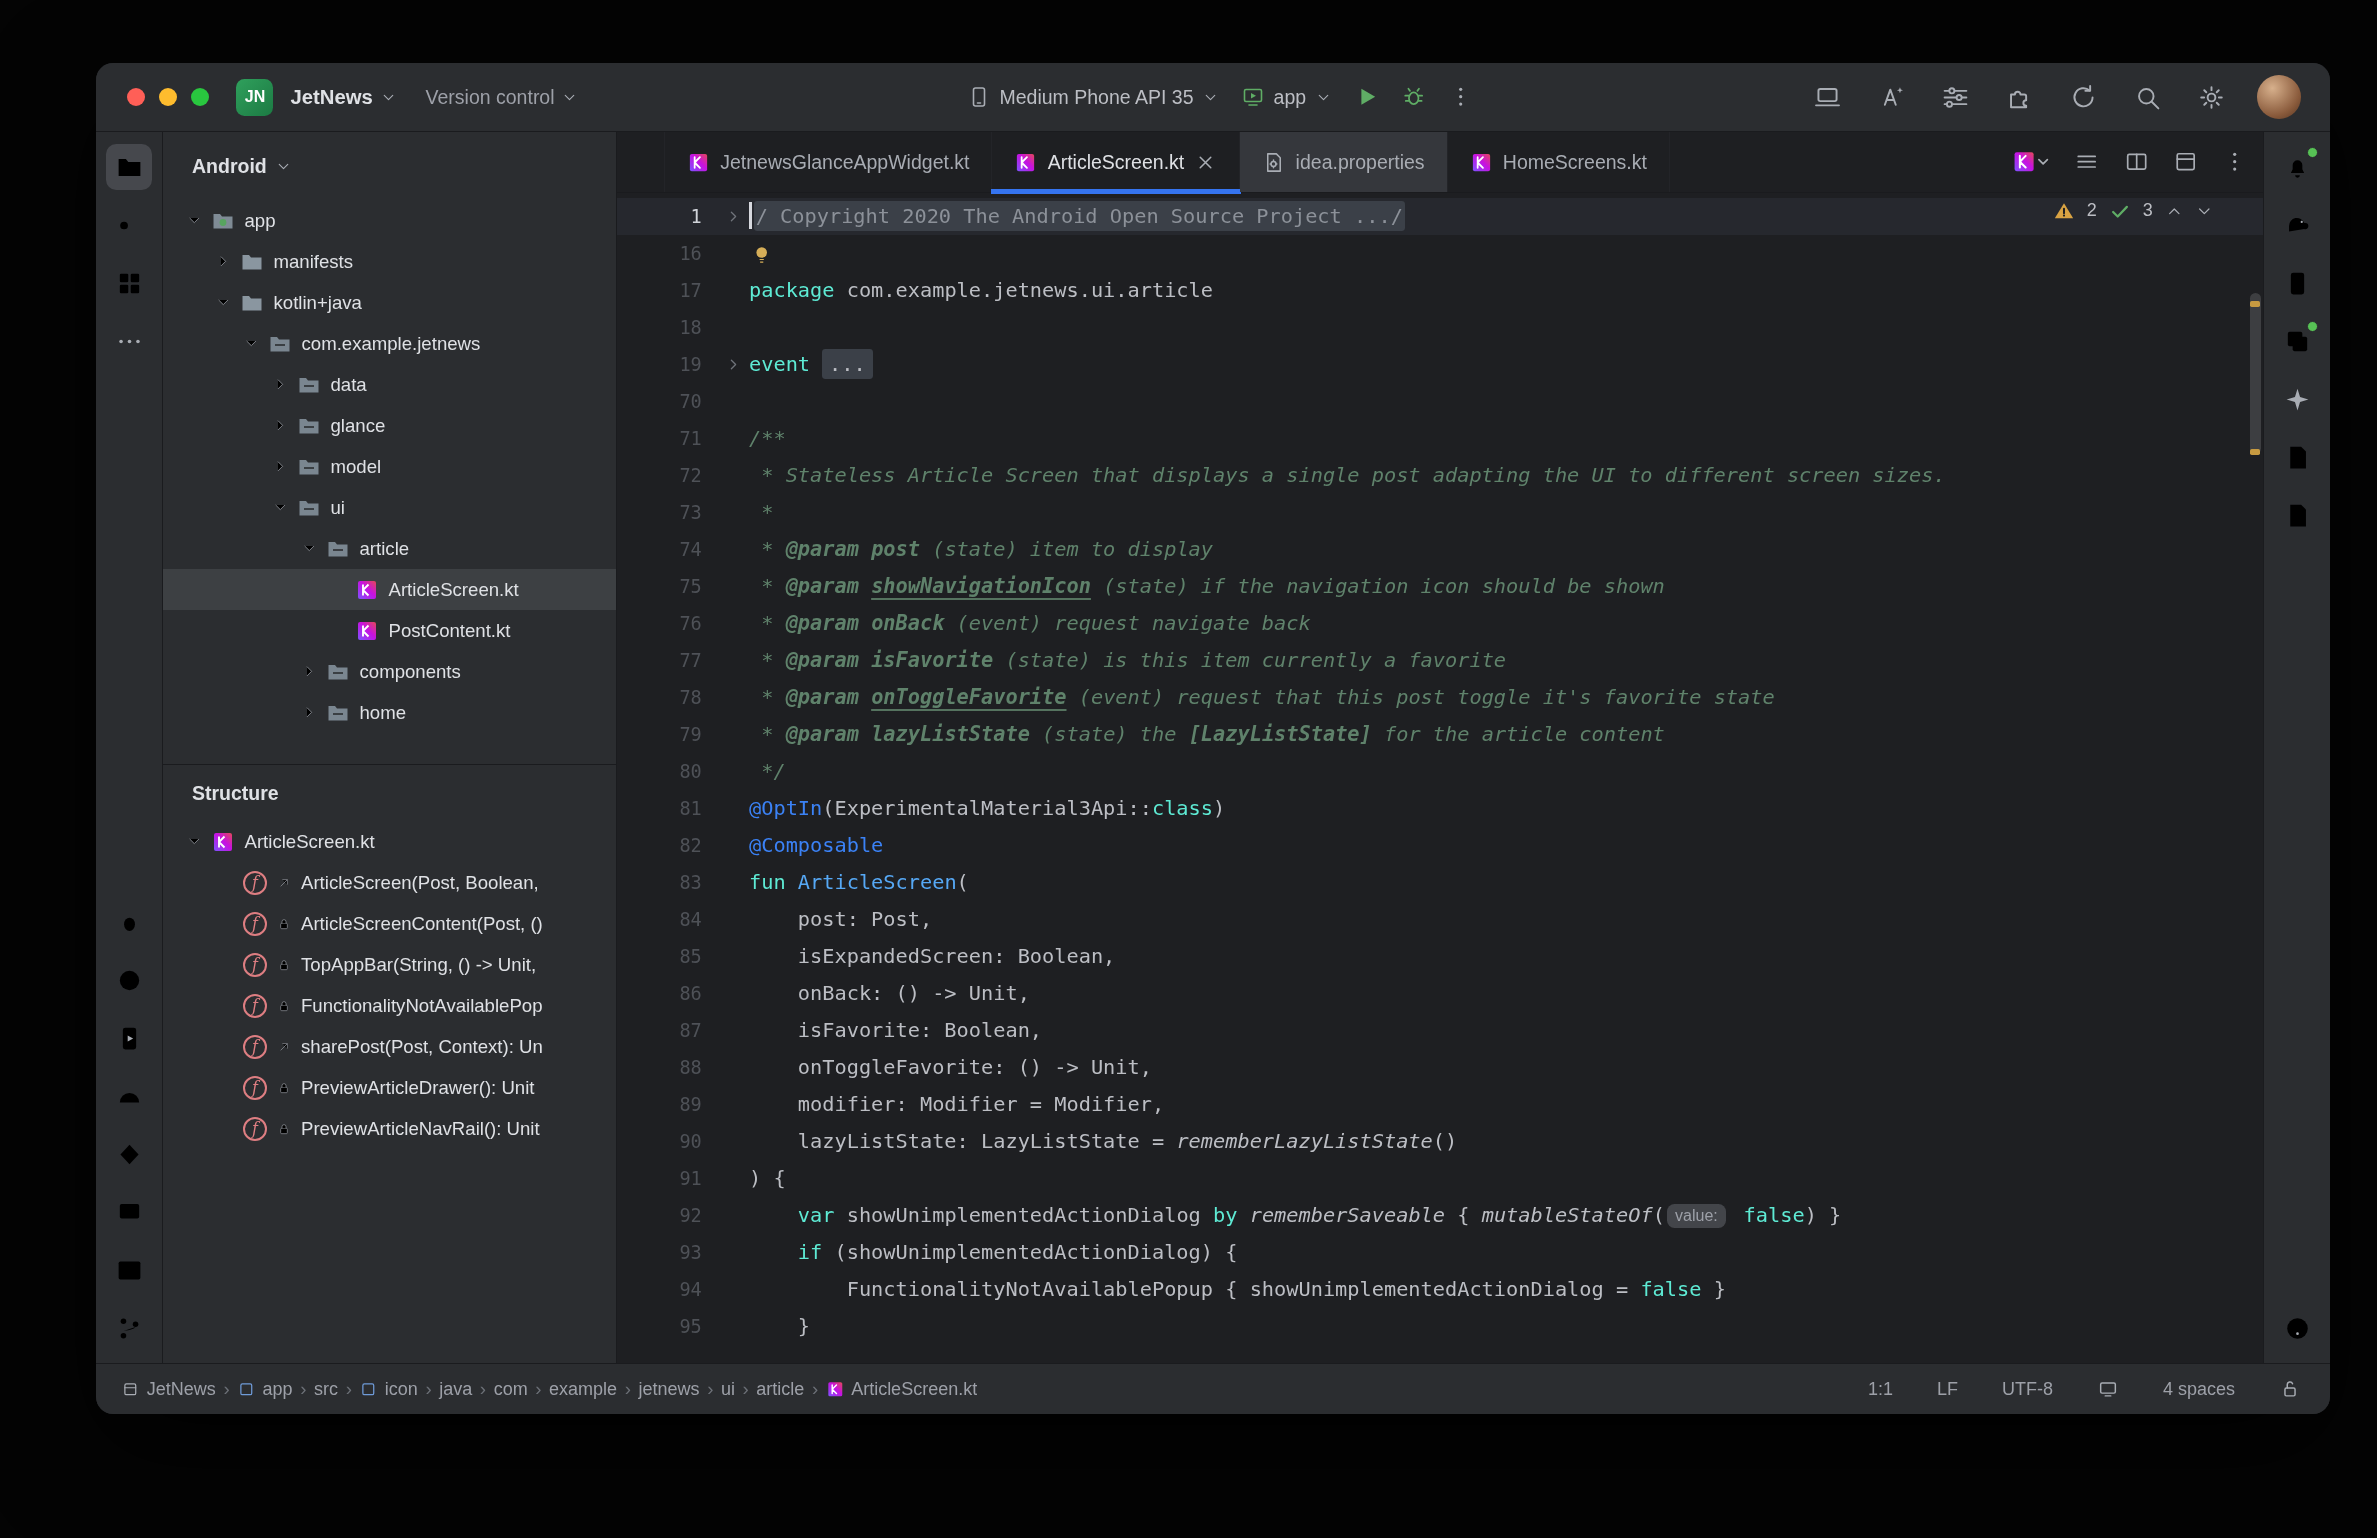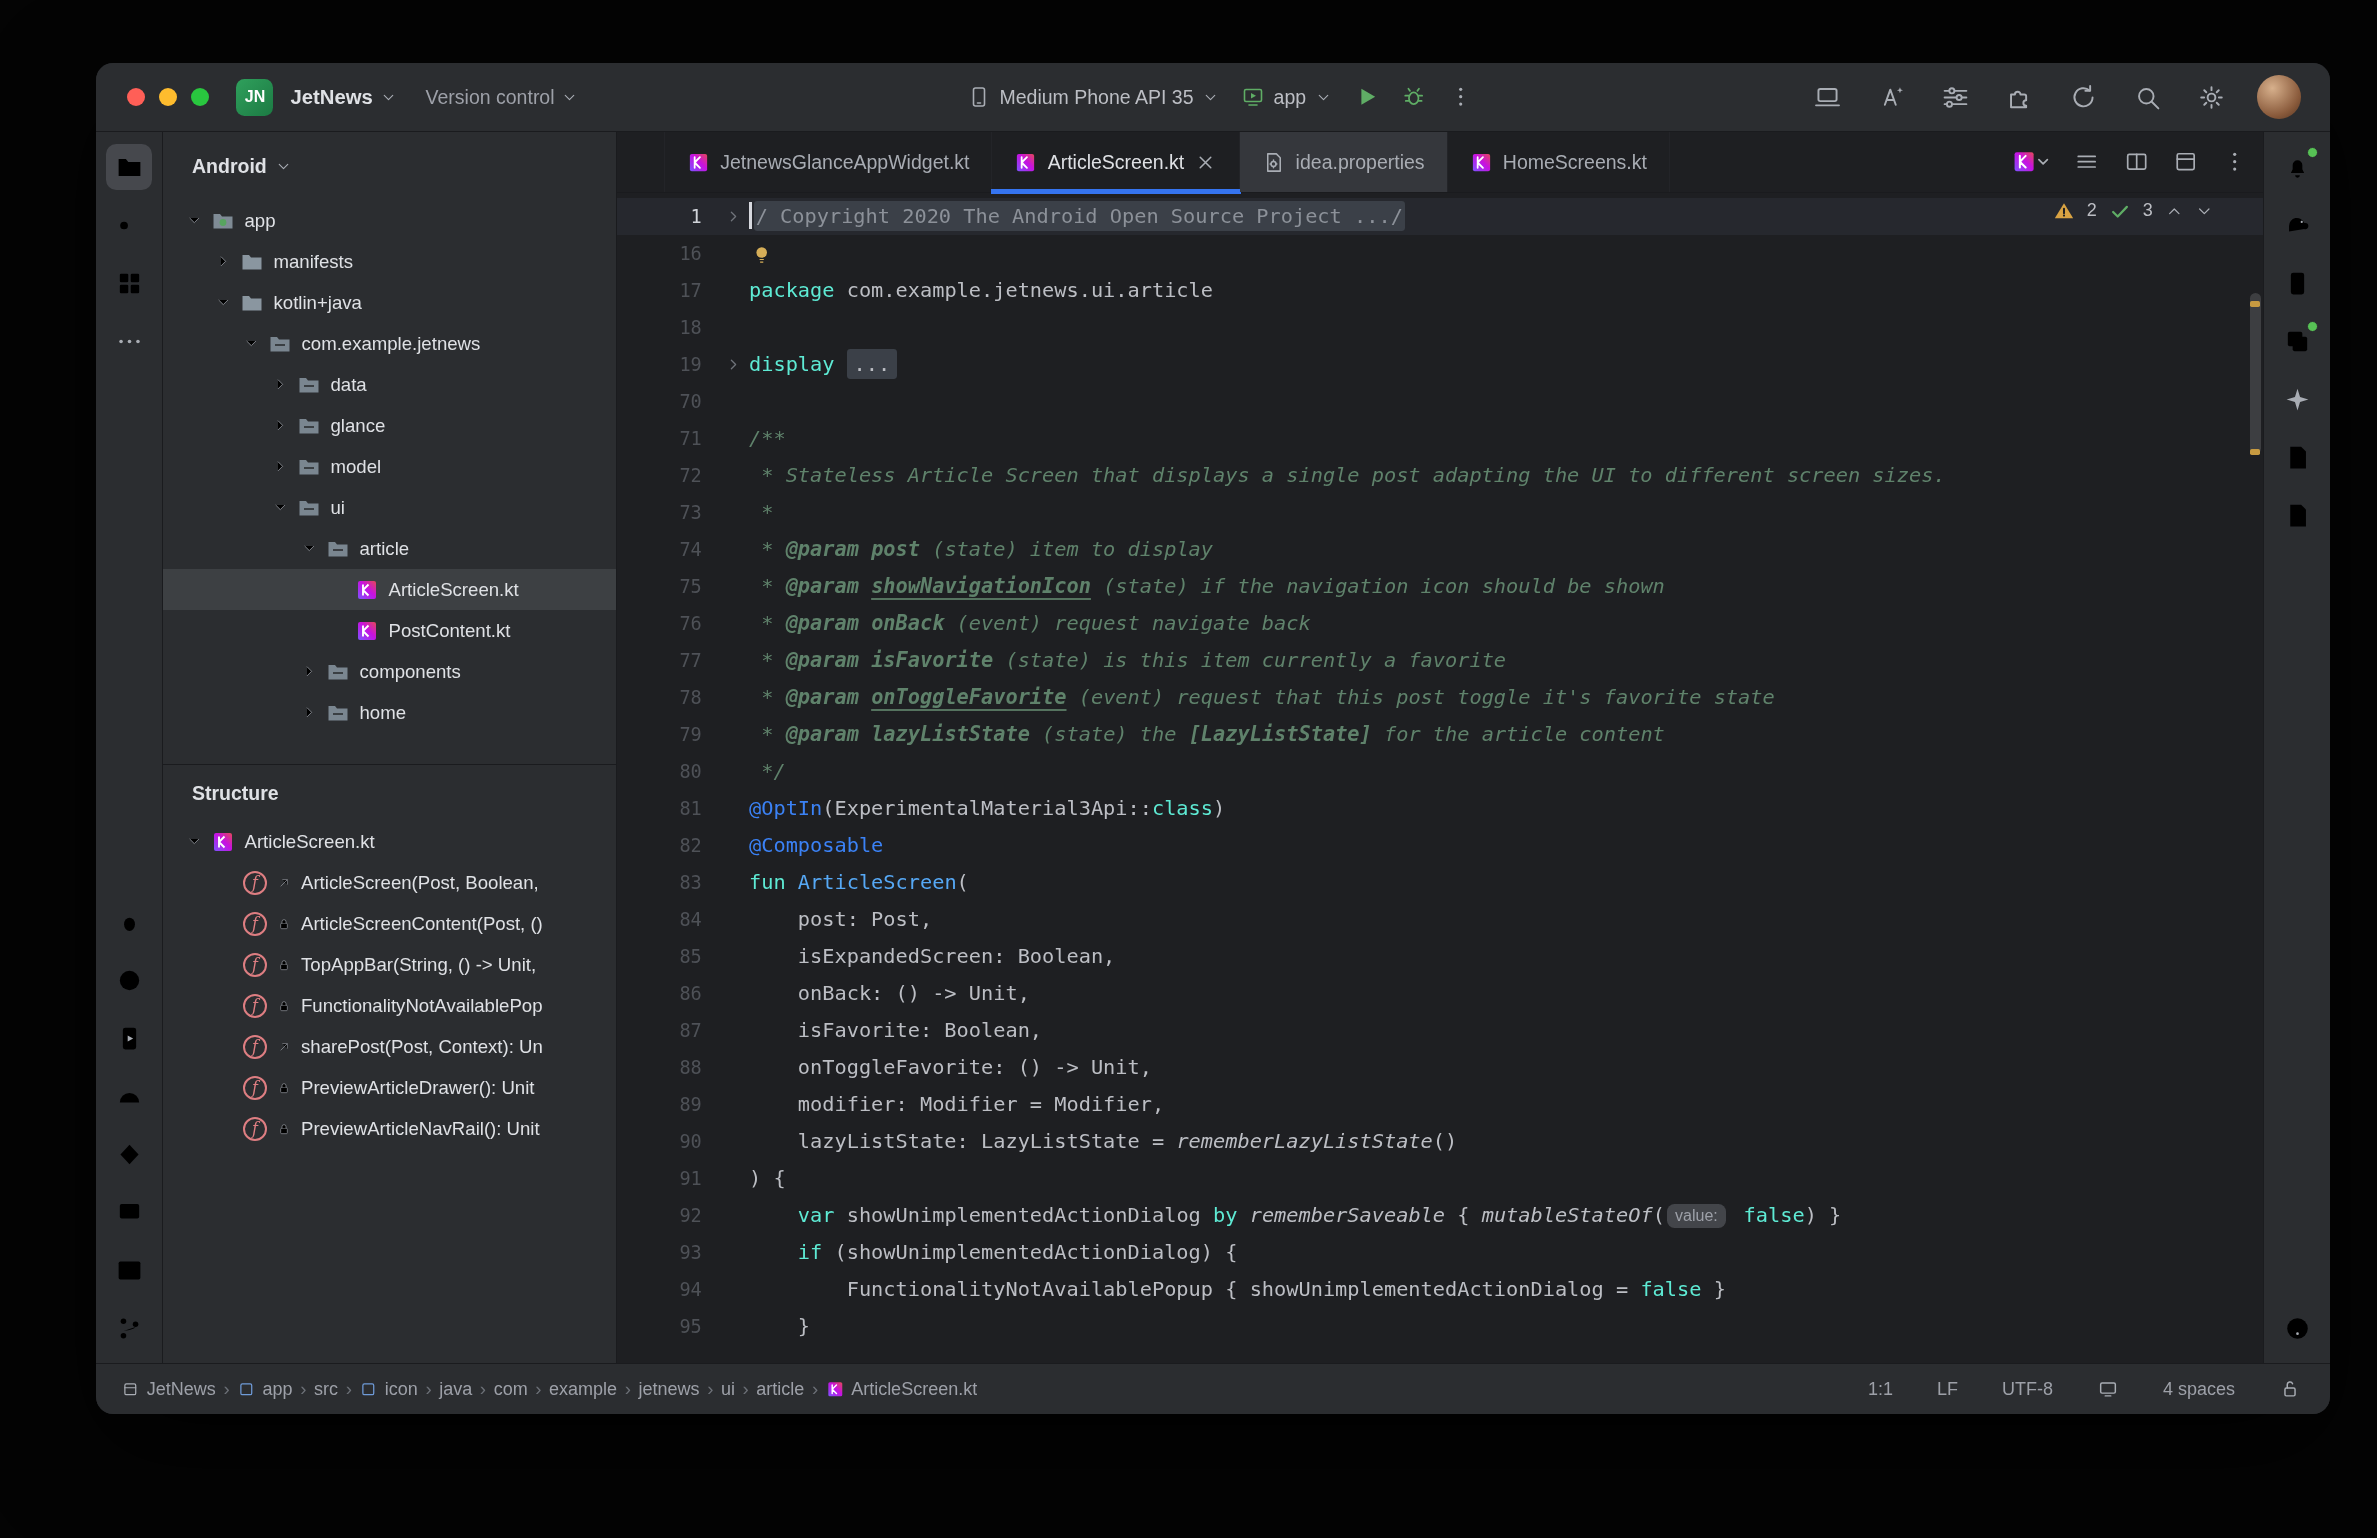--- a/index.html
+++ b/index.html
@@ -735,21 +735,21 @@
               <span class="foldcol"></span>
               <span class="codetext"></span>
             </div>
             <div class="crow">
               <span class="gutter">19</span>
               <span class="foldcol">
                 <svg viewBox="0 0 24 24">
                   <path d="M9 6l6 6-6 6"></path>
                 </svg>
               </span>
-              <span class="codetext"><span class="tok-k">display</span><span class="tok-d"> </span><span class="tok-fold">...</span></span>
+              <span class="codetext"><span class="tok-k">event</span><span class="tok-d"> </span><span class="tok-fold">...</span></span>
             </div>
             <div class="crow">
               <span class="gutter">70</span>
               <span class="foldcol"></span>
               <span class="codetext"></span>
             </div>
             <div class="crow">
               <span class="gutter">71</span>
               <span class="foldcol"></span>
               <span class="codetext"><span class="tok-doc">/**</span></span>

